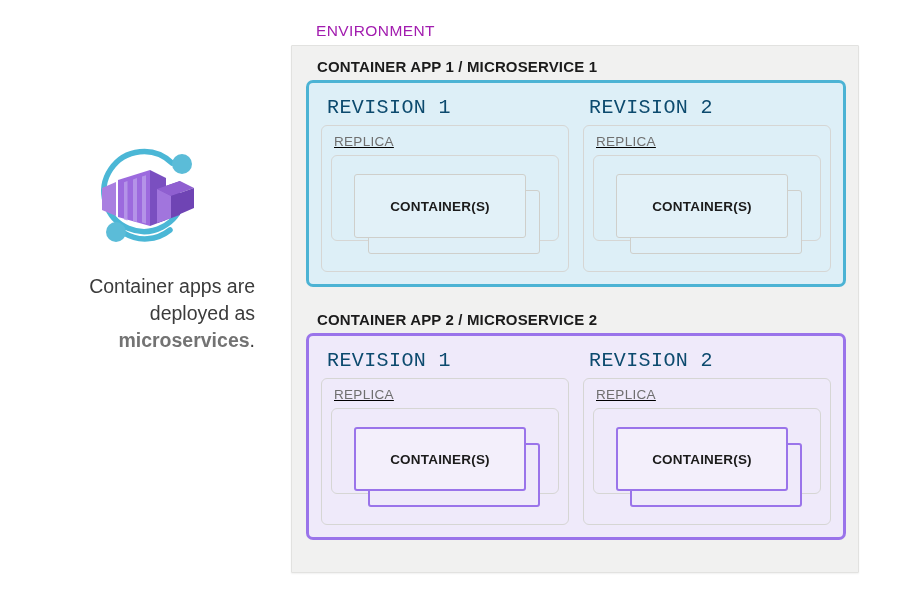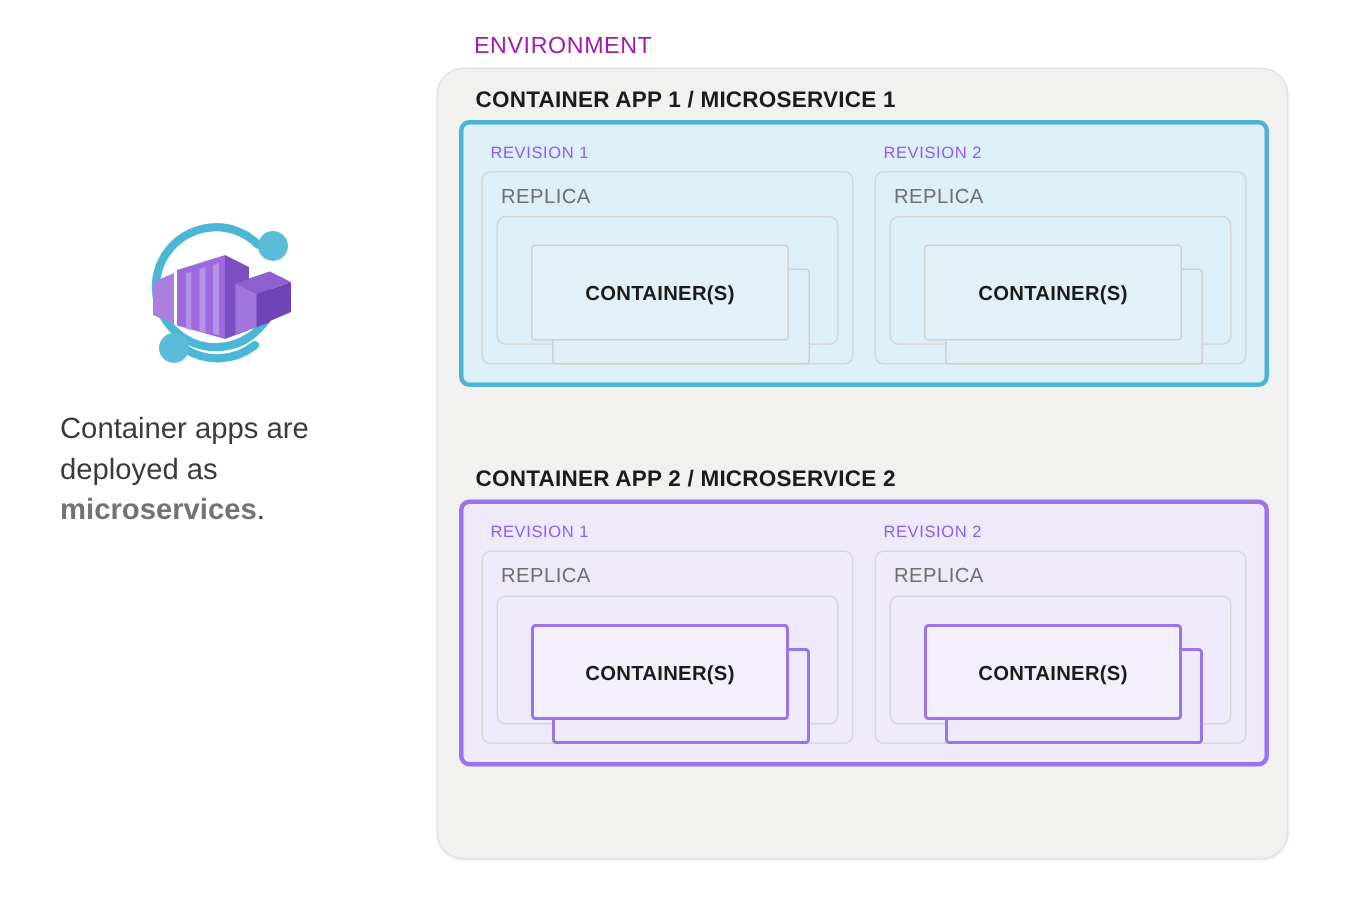--- a/index.html
+++ b/index.html
@@ -24,20 +24,21 @@
     width: 215px;
   }
   #icon-wrap {
     height: 115px;
     display: flex;
     align-items: center;
     justify-content: center;
   }
   #caption {
     margin-top: 18px;
+    text-align: right;
     font-size: 19.5px;
     line-height: 27px;
     color: #3b3b3b;
     font-weight: 400;
   }
   #caption .bold { font-weight: 700; color: #737373; }
 
   
   #environment-label {
     position: absolute;
@@ -49,21 +50,21 @@
     font-weight: 400;
   }
   #environment-box {
     position: absolute;
     left: 291px;
     top: 45px;
     width: 568px;
     height: 528px;
     background: #f1f1f0;
     border: 1px solid #e2e2e0;
-    border-radius: 18px;
+    border-radius: 1px;
     box-sizing: border-box;
     box-shadow: 0 1px 2px rgba(0,0,0,0.06);
   }
 
   
   .app-section {
     position: absolute;
     left: 14px;
     width: 540px;
   }
@@ -89,30 +90,32 @@
     background: #efeafa;
     border: 3px solid #9a74ea;
   }
 
   
   .revision {
     flex: 1 1 0;
     min-width: 0;
   }
   .revision-label {
-    font-size: 11px;
-    color: #8b5cf6;
+    font-size: 20px;
+    color: #0c4a6e;
     letter-spacing: 0.4px;
     margin: 3px 0 6px 6px;
+    font-family: Liberation Mono, monospace;
   }
   .replica {
     border: 1.4px solid #d6d6d4;
     border-radius: 6px;
-    padding: 7px 9px 12px 9px;
-    box-sizing: border-box;
+    padding: 7px 9px 30px 9px;
+    box-sizing: border-box;
+    text-decoration: underline;
   }
   .replica-label {
     font-size: 13.5px;
     color: #6f6f6f;
     letter-spacing: 0.3px;
     margin: 1px 0 6px 3px;
     font-weight: 400;
   }
   .replica-inner {
     border: 1.4px solid #d6d6d4;

